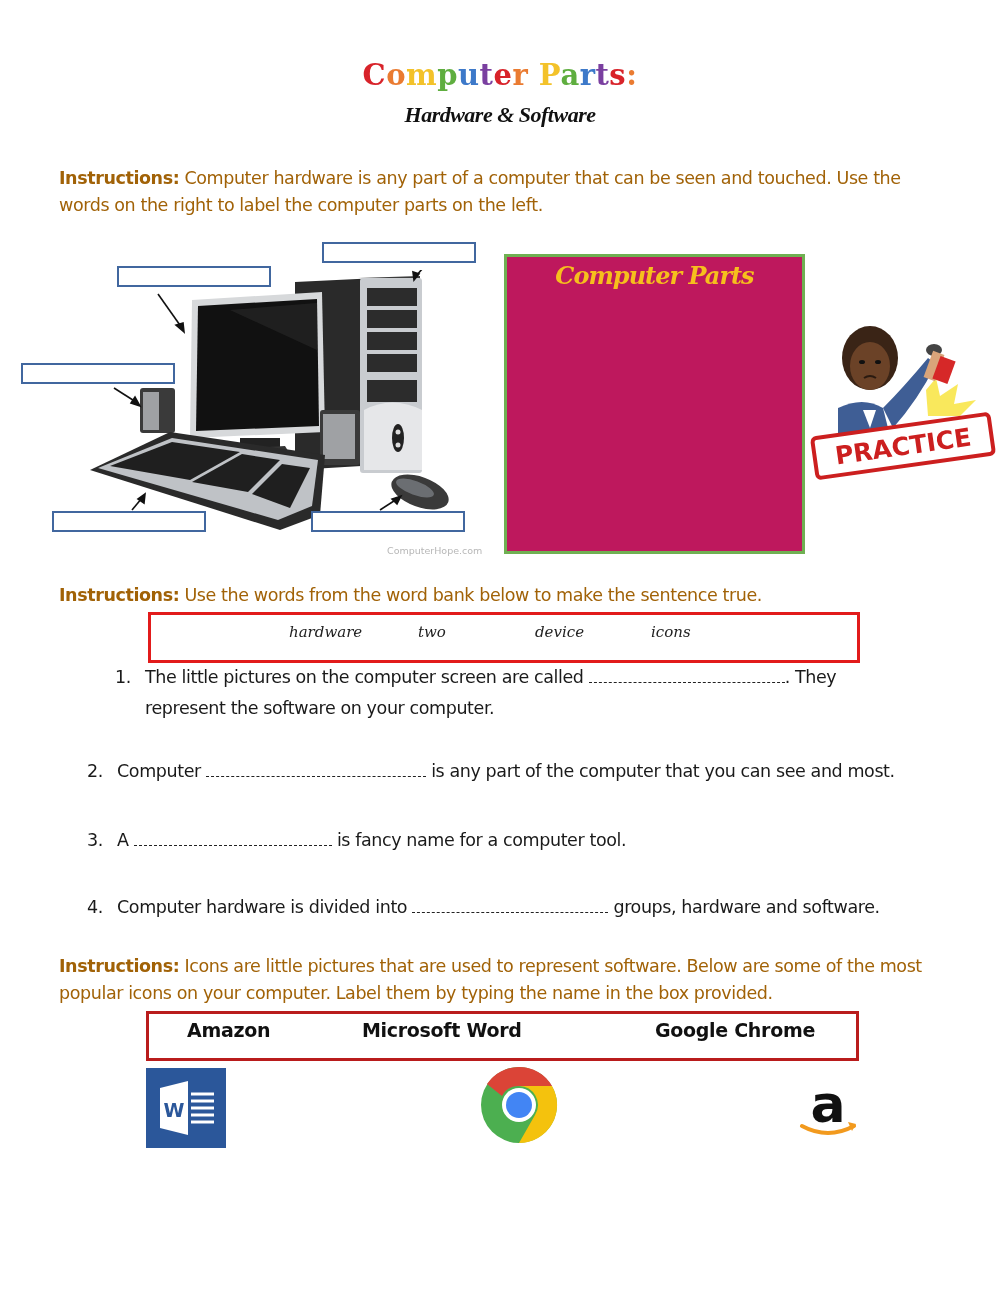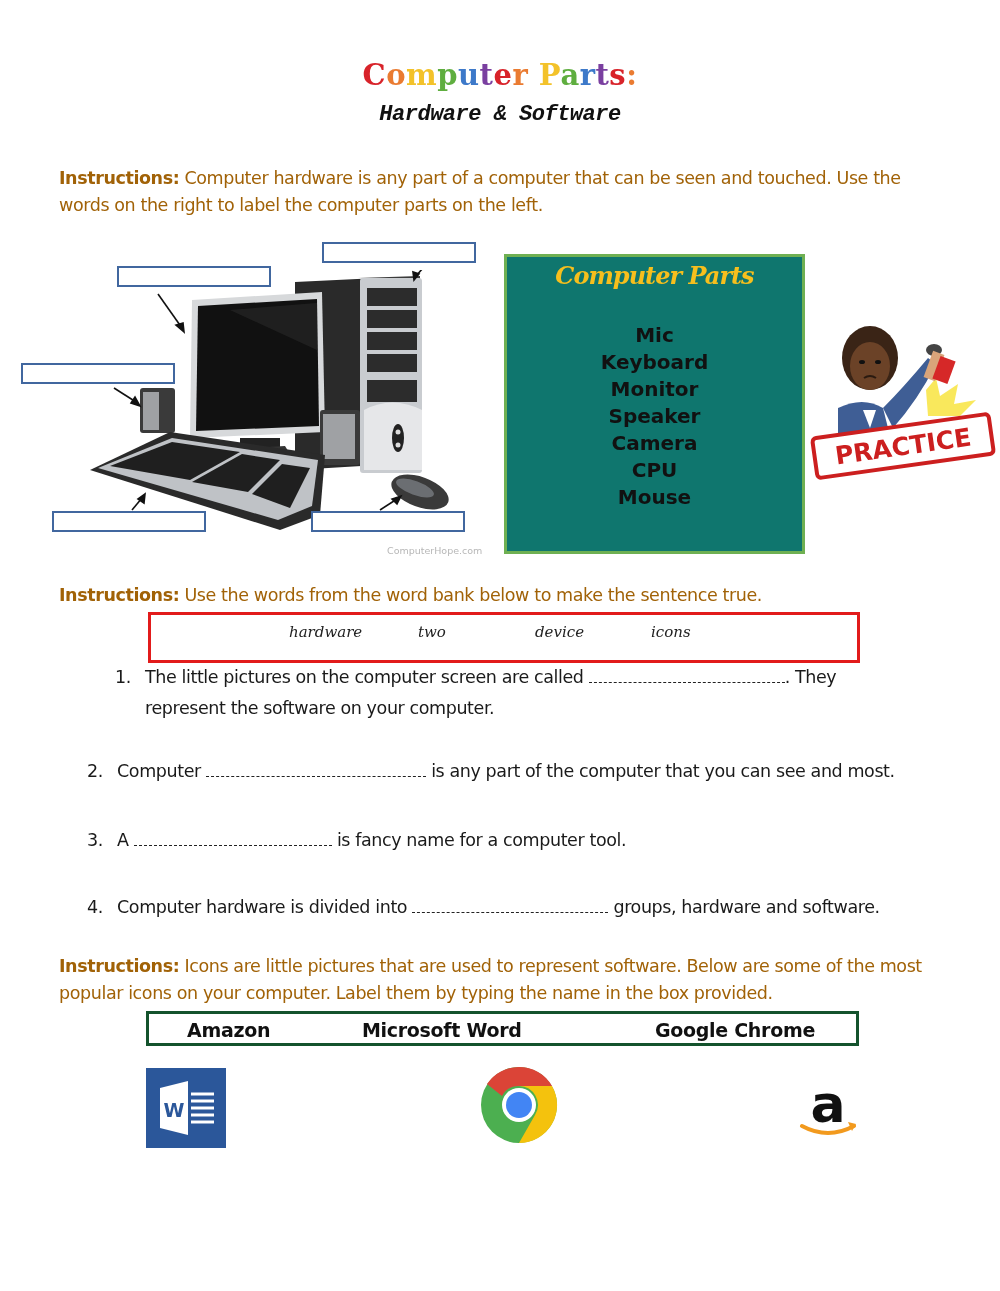--- a/index.html
+++ b/index.html
@@ -8,21 +8,21 @@
 
   .abs { position: absolute; }
 
   
   .title-main {
     left: 0; width: 1000px; top: 58px; text-align: center;
     font-family: "DejaVu Serif", serif; font-weight: bold; font-size: 29px; letter-spacing: 0.5px;
   }
   .title-sub {
     left: 0; width: 1000px; top: 102px; text-align: center;
-    font-family: Liberation Mono, monospace; font-style: italic; font-weight: bold; font-size: 22px; color: #111;
+    font-family: Liberation Serif, serif; font-style: italic; font-weight: bold; font-size: 22px; color: #111;
     letter-spacing: -0.5px;
   }
 
   .instr {
     left: 59px; width: 880px; font-size: 17.5px; line-height: 27px; color: #a16207;
     font-family: "DejaVu Sans", sans-serif; letter-spacing: -0.4px;
   }
   .instr b { font-weight: bold; }
 
   
@@ -33,21 +33,21 @@
     width: 100%; height: 100%; border: none; outline: none; background: transparent;
     font-family: "DejaVu Sans", sans-serif; font-size: 12px; padding: 0 4px;
   }
 
   
   .pc-area { left: 80px; top: 270px; width: 400px; height: 270px; }
   .watermark { left: 387px; top: 545px; font-size: 9.5px; color: #b7b7b7; font-family: "DejaVu Sans", sans-serif; }
 
   
   .parts-box {
-    left: 504px; top: 254px; width: 301px; height: 300px; border: 3px solid #6fb052; background: #0f766e;
+    left: 504px; top: 254px; width: 301px; height: 300px; border: 3px solid #6fb052; background: #be185d;
   }
   .parts-title {
     position: absolute; left: 0; top: 4px; width: 100%; text-align: center;
     font-family: "DejaVu Serif", serif; font-style: italic; font-weight: bold; font-size: 24px; color: #f6bf1d;
     letter-spacing: -1px;
   }
   .parts-list {
     position: absolute; left: 0; top: 65px; width: 100%; text-align: center;
     font-family: "DejaVu Sans", sans-serif; font-weight: bold; font-size: 20px; line-height: 27px; color: #111;
   }
@@ -66,21 +66,21 @@
   
   .q { left: 87px; font-size: 17.5px; color: #1a1a1a; letter-spacing: -0.4px; line-height: 31px; }
   .q .num { display: inline-block; width: 30px; }
   .q .indent { padding-left: 30px; }
   .blank {
     display: inline-block; border-bottom: 1.5px dashed #222; height: 18px; vertical-align: baseline;
   }
 
   
   .wordbank-orange {
-    left: 146px; top: 1011px; width: 713px; height: 35px; border: 3px solid #14532d;
+    left: 146px; top: 1011px; width: 713px; height: 50px; border: 3px solid #b91c1c;
   }
   .wordbank-orange span {
     position: absolute; top: 5px; font-family: "DejaVu Sans", sans-serif; font-weight: bold; font-size: 19px; color: #111;
     letter-spacing: -0.3px;
   }
 
   .icon-word { left: 146px; top: 1068px; width: 80px; height: 80px; background: #2b579a; }
   .icon-chrome { left: 480px; top: 1066px; width: 78px; height: 78px; }
   .icon-amazon { left: 796px; top: 1076px; width: 64px; height: 66px; }
 </style>
@@ -148,29 +148,20 @@
 <div class="label-box" style="left:322px; top:242px; width:154px;"><input type="text" value="" style=""></div>
 <div class="label-box" style="left:117px; top:266px; width:154px;"><input type="text" value="" style=""></div>
 <div class="label-box" style="left:21px; top:363px; width:154px;"><input type="text" value="" style=""></div>
 <div class="label-box" style="left:52px; top:511px; width:154px;"><input type="text" value="" style=""></div>
 <div class="label-box" style="left:311px; top:511px; width:154px;"><input type="text" value="" style=""></div>
 
 <div class="abs watermark">ComputerHope.com</div>
 
 <div class="abs parts-box">
   <div class="parts-title">Computer Parts</div>
-  <div class="parts-list">
-    <div>Mic</div>
-    <div>Keyboard</div>
-    <div>Monitor</div>
-    <div>Speaker</div>
-    <div>Camera</div>
-    <div>CPU</div>
-    <div>Mouse</div>
-  </div>
 </div>
 
 <svg class="abs bitmoji" viewBox="0 0 190 170" width="190" height="170">
 
   <polygon points="118,72 128,60 132,78 150,66 146,86 168,82 152,98 120,98" fill="#f8e64a" opacity="0.9"></polygon>
 
   <path d="M30,90 Q55,78 75,90 L85,130 L30,130 Z" fill="#3f5e95"></path>
   <path d="M55,92 L62,110 L68,92 Z" fill="#fff"></path>
   <path d="M75,90 Q95,70 120,40 L128,46 Q110,82 85,110 Z" fill="#3f5e95"></path>
 

